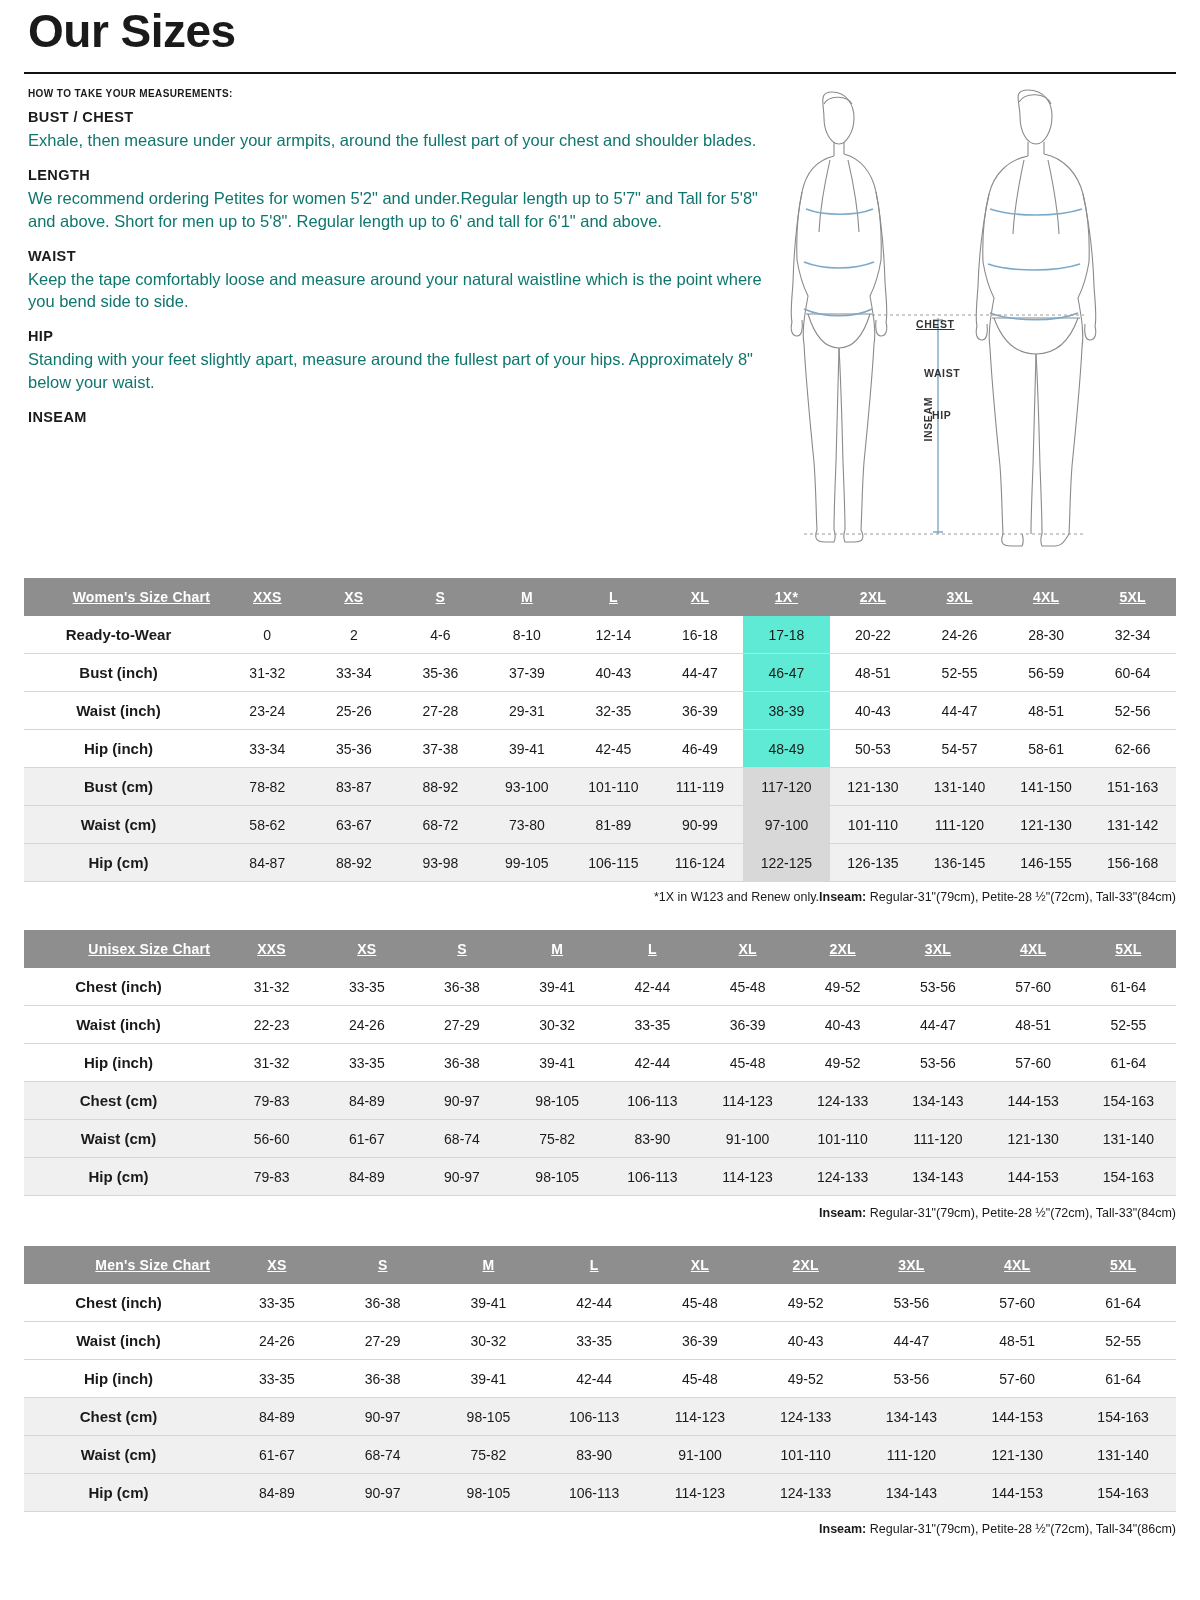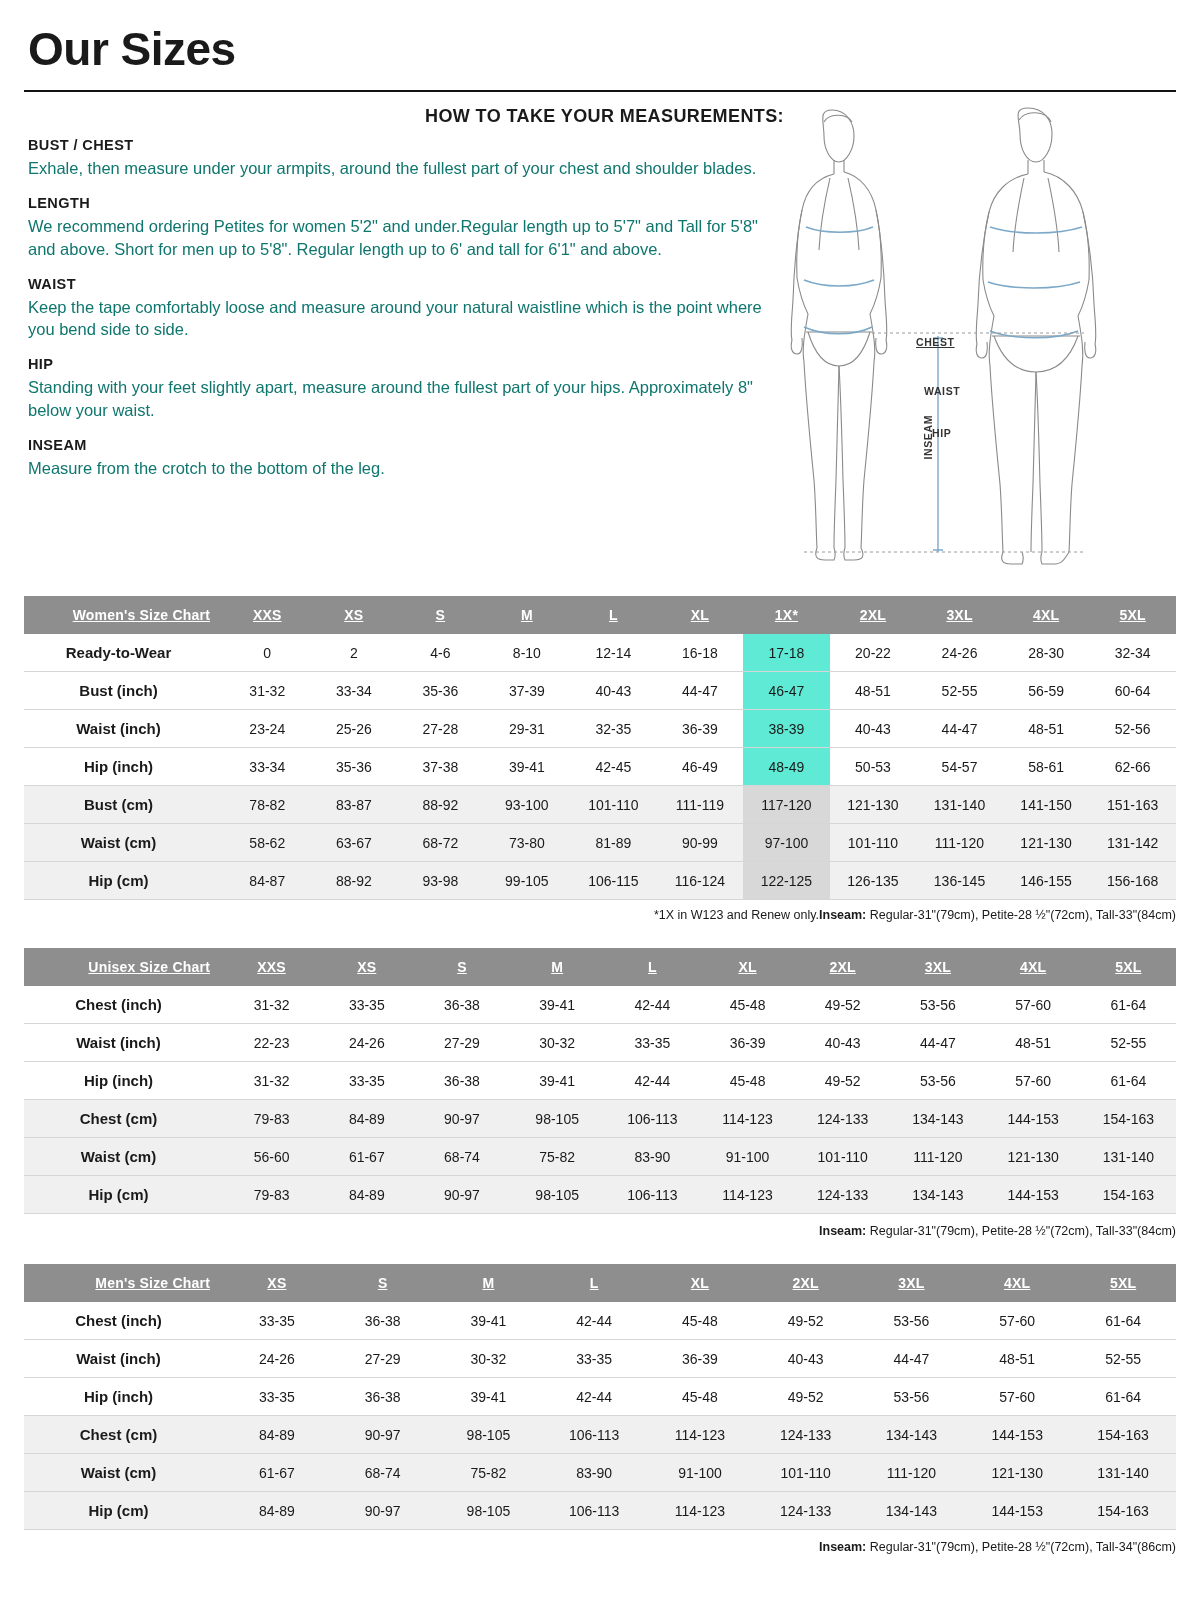--- a/index.html
+++ b/index.html
@@ -9,36 +9,36 @@
     background: #ffffff;
     font-family: "Liberation Sans", sans-serif;
     color: #1a1a1a;
   }
   .page { width: 1200px; height: 1600px; padding: 0 24px; position: relative; }
 
   h1.title {
     font-size: 46px;
     font-weight: 800;
     letter-spacing: -0.5px;
-    margin: 22px 0 14px 4px;
+    margin: 4px 0 14px 4px;
   }
   .rule { height: 2px; background: #111; width: 100%; }
 
   .intro { display: flex; flex-direction: row; }
   .intro-text { width: 760px; padding: 14px 0 0 4px; }
   .intro-figs { flex: 1; position: relative; }
 
   .sec-head {
     font-size: 14.5px;
     font-weight: 700;
     letter-spacing: 0.4px;
     margin: 0 0 4px 0;
     text-transform: uppercase;
   }
-  .sec-head.big { font-size: 18px; margin-bottom: 10px; text-align: right; }
+  .sec-head.big { font-size: 10px; margin-bottom: 10px; }
   .sec-body {
     font-size: 16.5px;
     line-height: 1.35;
     margin: 0 0 16px 0;
     color: #0f766e;
   }
 
   
   .figure-wrap { position: relative; width: 380px; height: 470px; margin-top: 8px; }
   .fig-label {
@@ -122,21 +122,20 @@
       <div class="sec-head">LENGTH</div>
       <p class="sec-body">We recommend ordering Petites for women 5'2" and under.Regular length up to 5'7" and Tall for 5'8" and above. Short for men up to 5'8". Regular length up to 6' and tall for 6'1" and above.</p>
 
       <div class="sec-head">WAIST</div>
       <p class="sec-body">Keep the tape comfortably loose and measure around your natural waistline which is the point where you bend side to side.</p>
 
       <div class="sec-head">HIP</div>
       <p class="sec-body">Standing with your feet slightly apart, measure around the fullest part of your hips. Approximately 8" below your waist.</p>
 
       <div class="sec-head">INSEAM</div>
-      <p class="sec-body">Measure from the crotch to the bottom of the leg.</p>
     </div>
 
     <div class="intro-figs">
       <div class="figure-wrap">
         <svg width="380" height="470" viewBox="0 0 380 470">
           <g fill="none" stroke="#8a8a8a" stroke-width="1.1">
 
             <path d="M48 10 C62 10 70 22 70 36 C70 50 62 62 55 62 C47 62 40 50 40 36 C40 22 34 10 48 10 Z"></path>
             <path d="M40 22 C44 14 62 12 68 22"></path>
 

